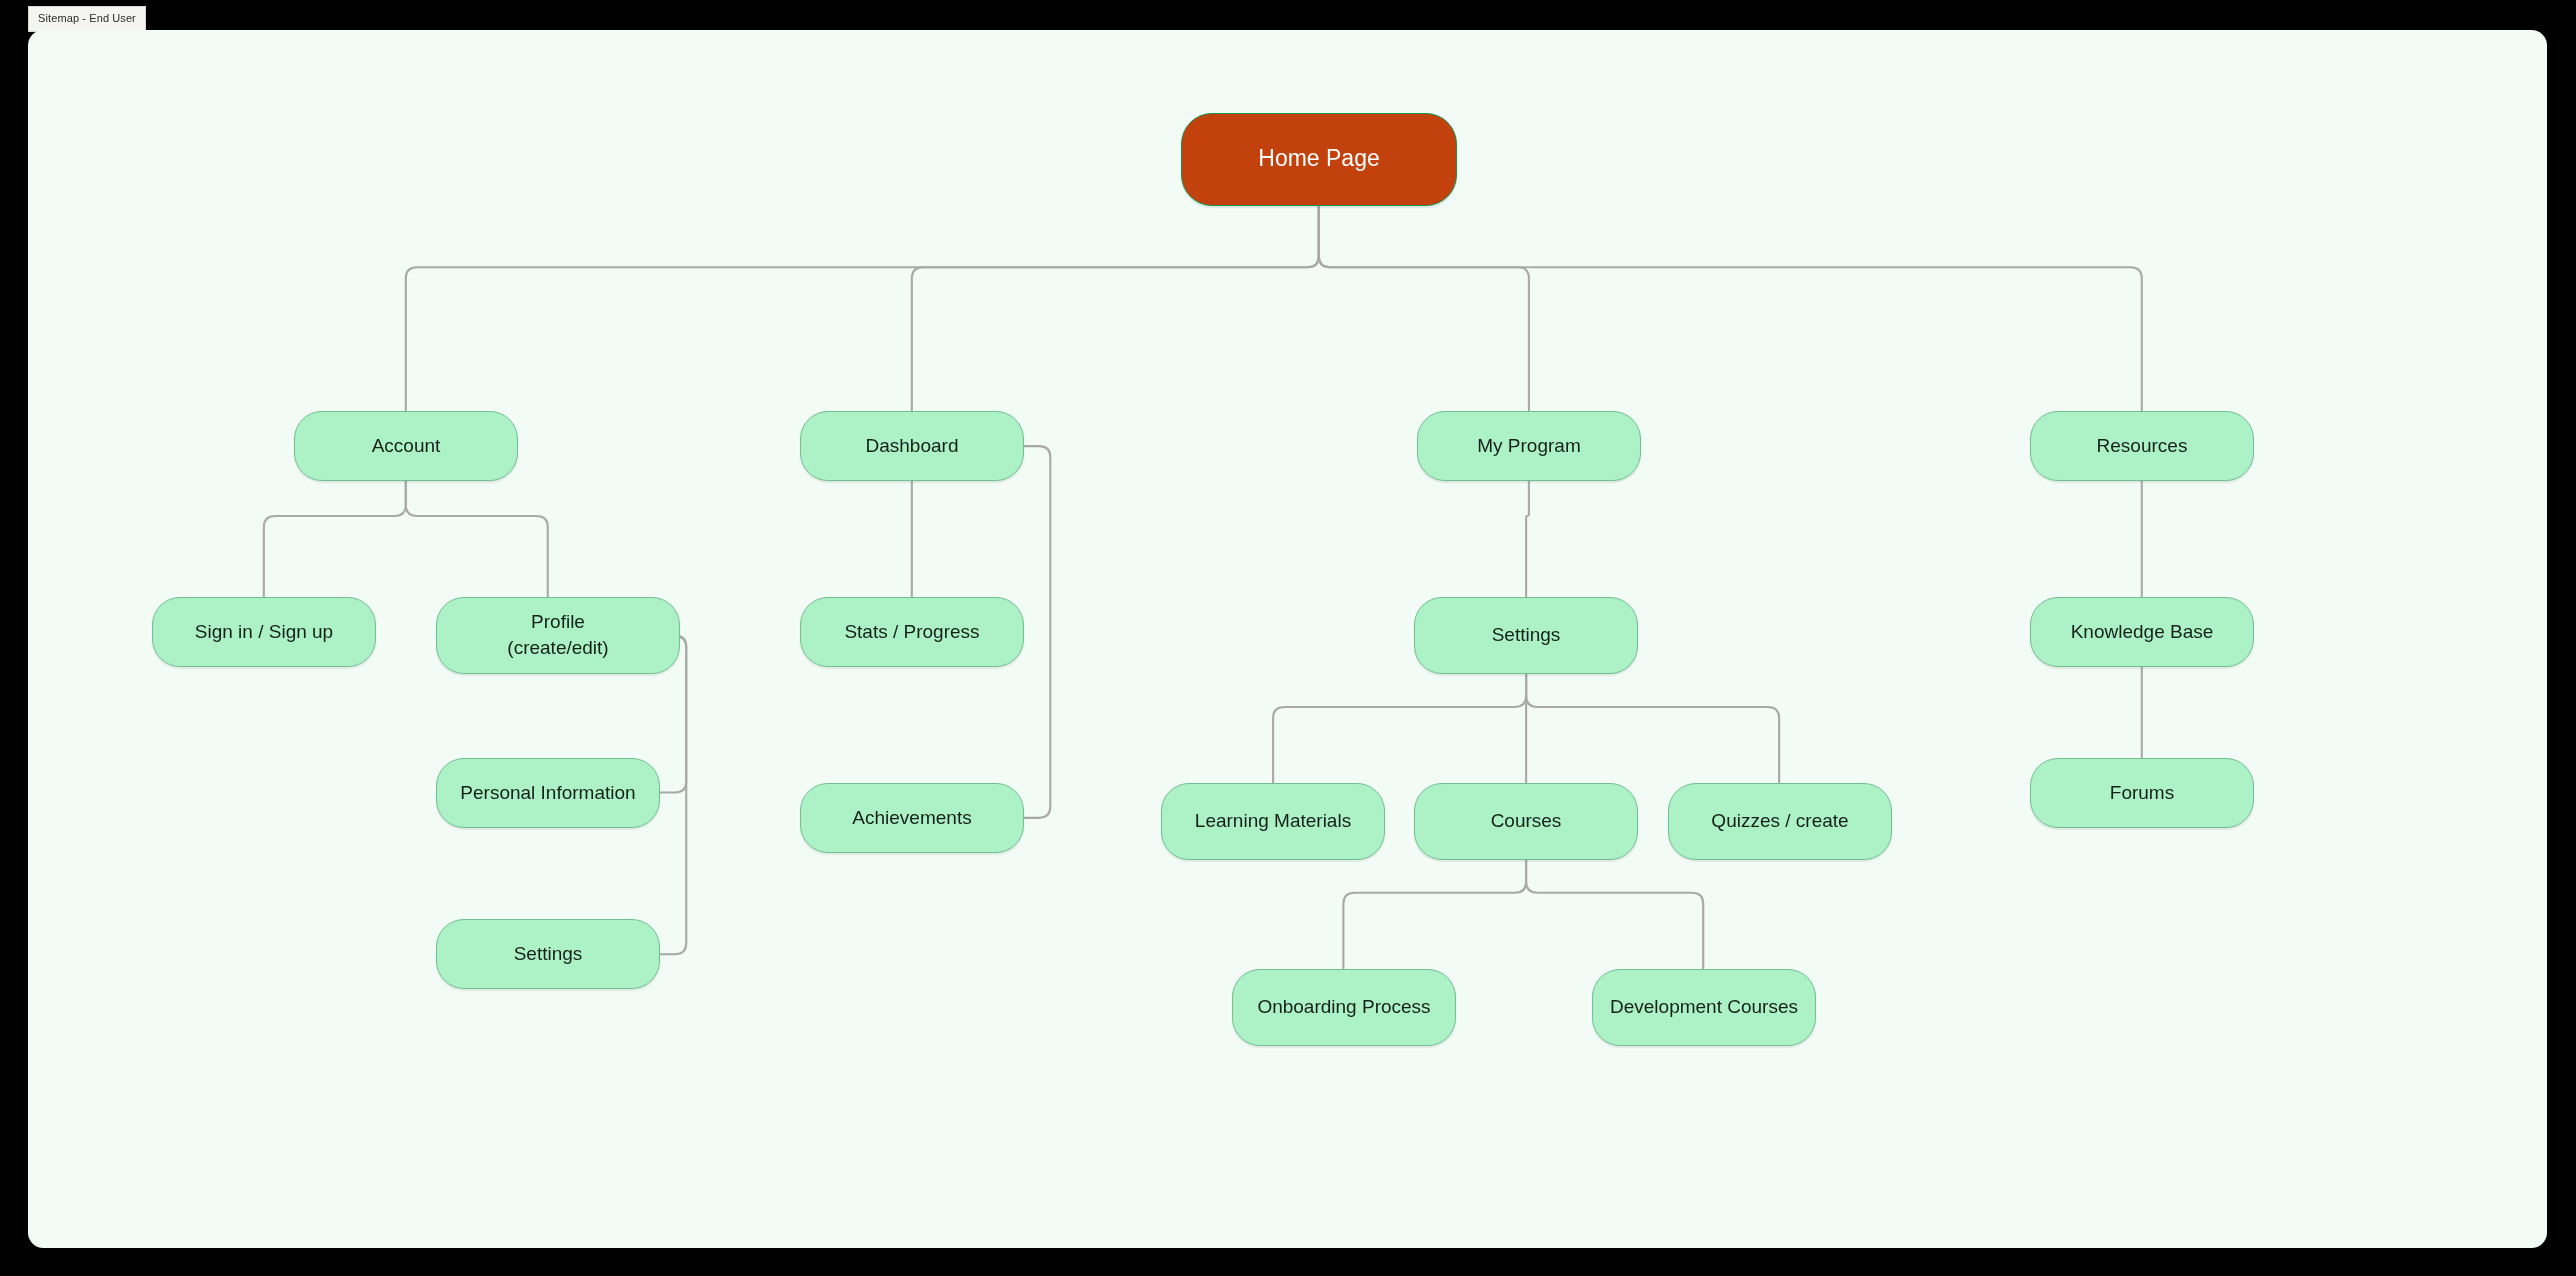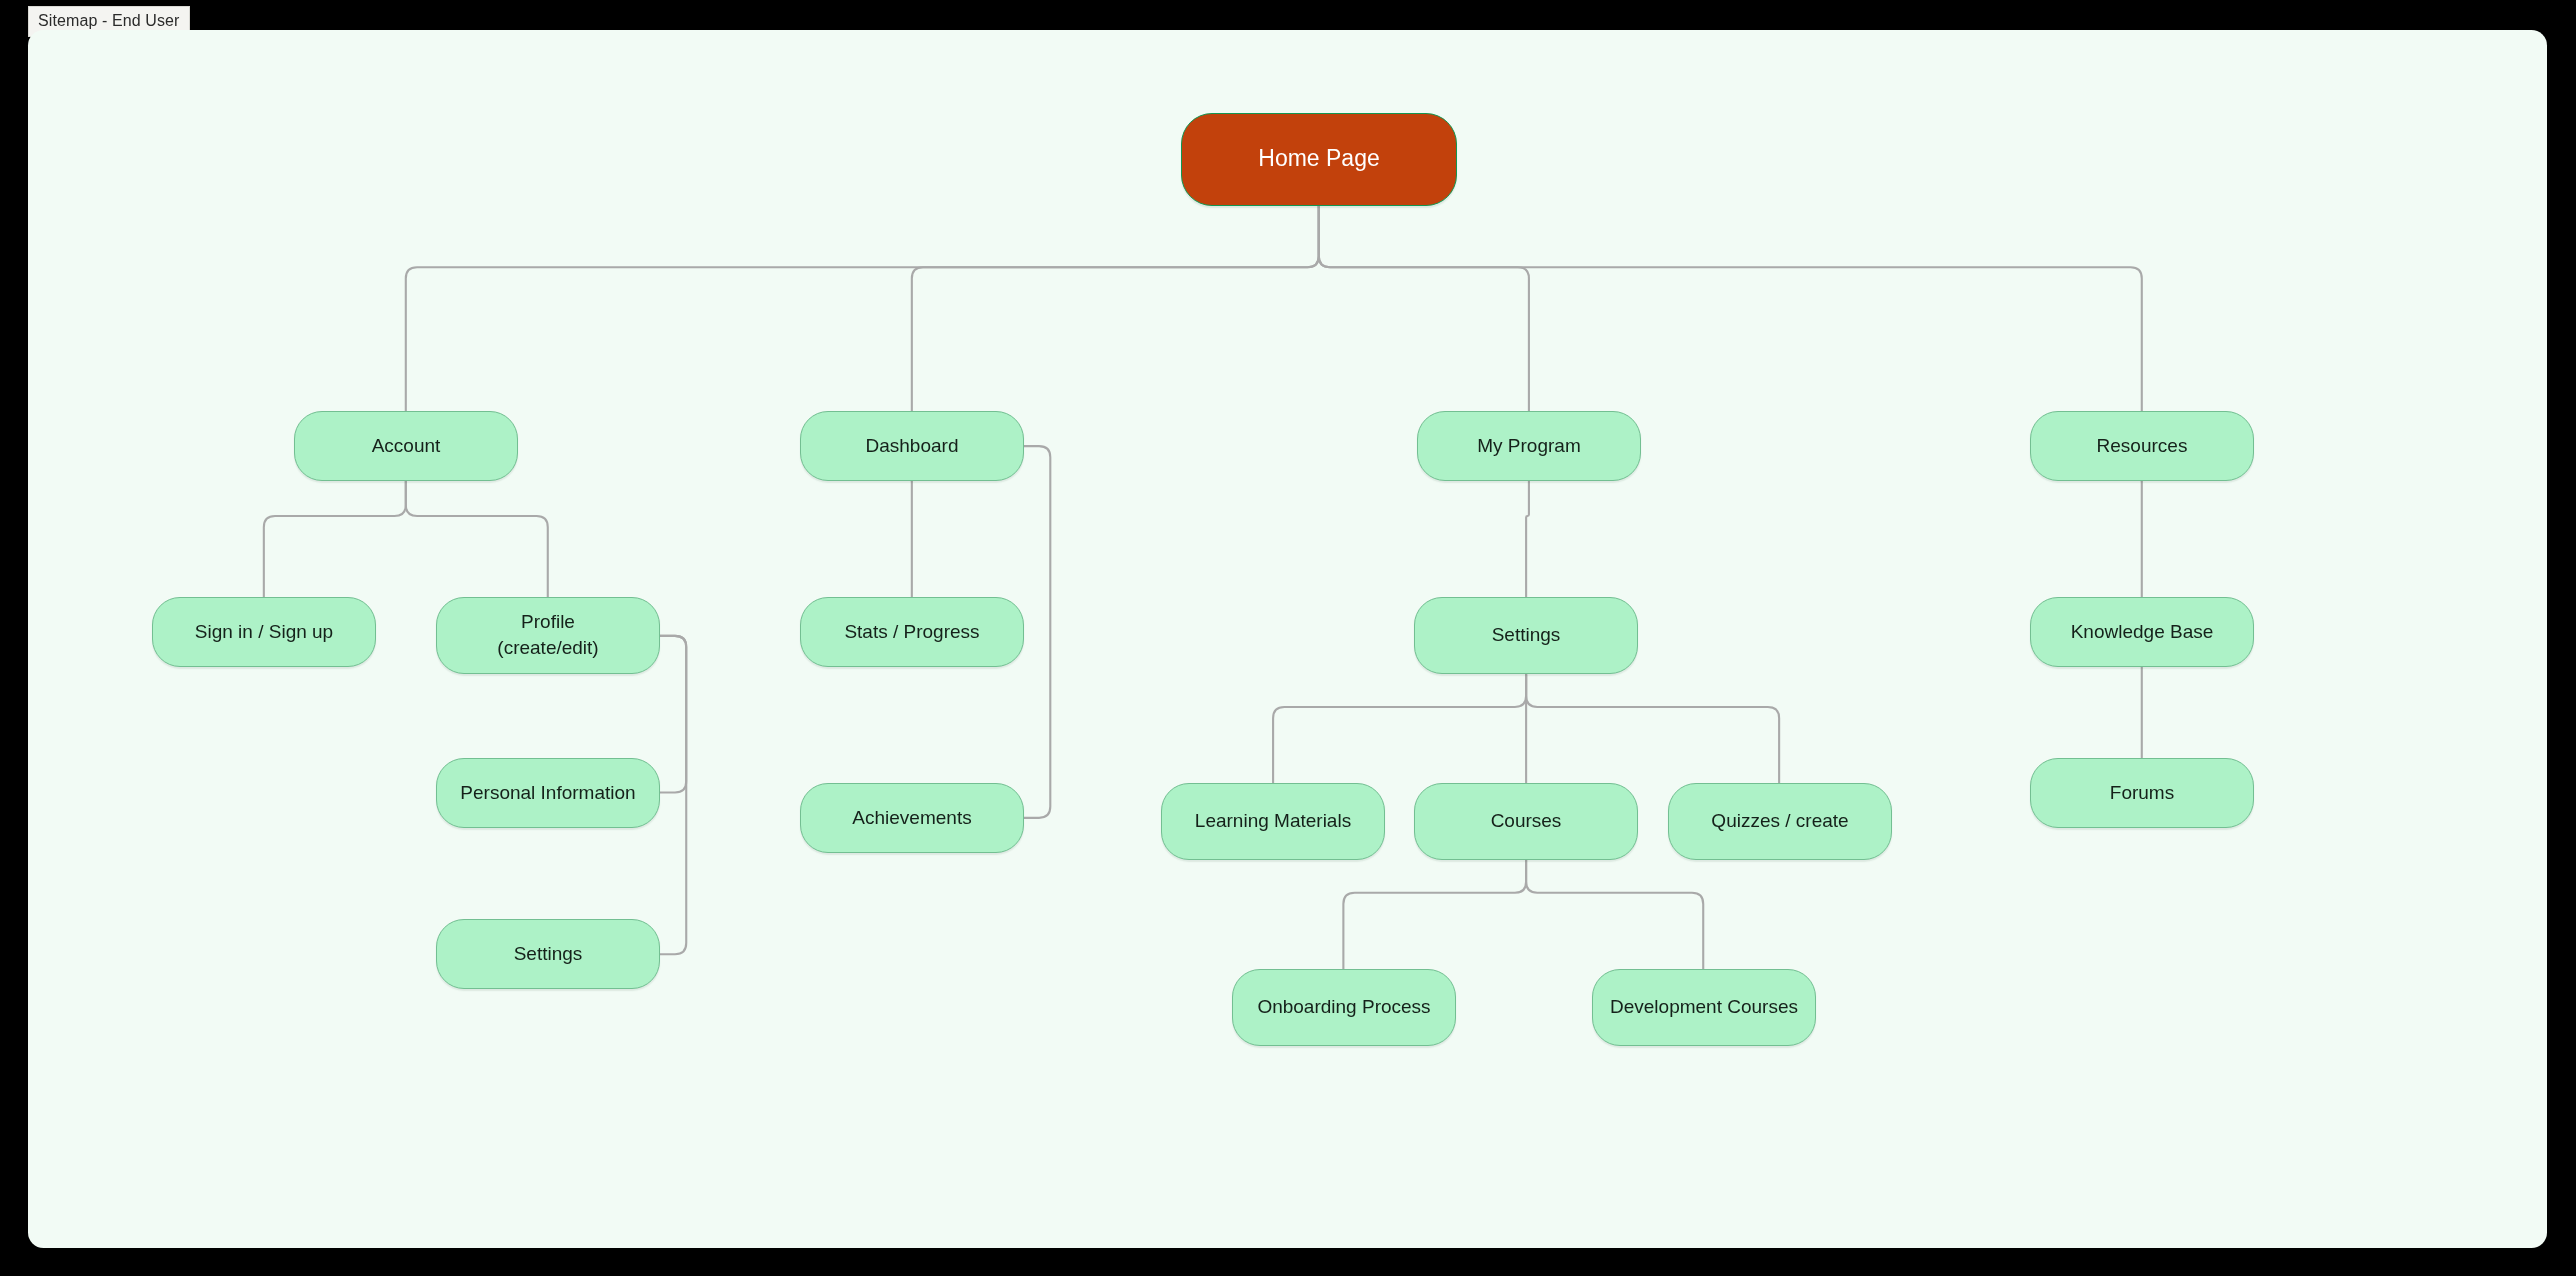--- a/index.html
+++ b/index.html
@@ -14,21 +14,21 @@
     font-family: "Liberation Sans", sans-serif;
   }
 
   #tab-label {
     position: absolute;
     left: 28px;
     top: 5.6px;
     background: #F4F4F1;
     border: 0.7px solid #d9d9d4;
     color: #2b2b2b;
-    font-size: 16px;
+    font-size: 11px;
     line-height: 1;
     padding: 6.3px 9.1px 7px 9.1px;
     white-space: nowrap;
     letter-spacing: 0.1px;
   }
 
   #canvas {
     position: absolute;
     left: 28px;
     top: 29.5px;
@@ -116,21 +116,21 @@
       </div>
       <div class="node" style="left: 1389px; top: 381px; width: 224px; height: 70px;">
         <span class="label">My Program</span>
       </div>
       <div class="node" style="left: 2002px; top: 381px; width: 224px; height: 70px;">
         <span class="label">Resources</span>
       </div>
       <div class="node" style="left: 124px; top: 567px; width: 224px; height: 70px;">
         <span class="label">Sign in / Sign up</span>
       </div>
-      <div class="node" style="left: 408px; top: 567px; width: 224px; height: 77px;">
+      <div class="node" style="left: 408px; top: 567px; width: 244px; height: 77px;">
         <span class="label">Profile
 (create/edit)</span>
       </div>
       <div class="node" style="left: 408px; top: 728px; width: 224px; height: 70px;">
         <span class="label">Personal Information</span>
       </div>
       <div class="node" style="left: 408px; top: 889px; width: 224px; height: 70px;">
         <span class="label">Settings</span>
       </div>
       <div class="node" style="left: 772px; top: 567px; width: 224px; height: 70px;">

